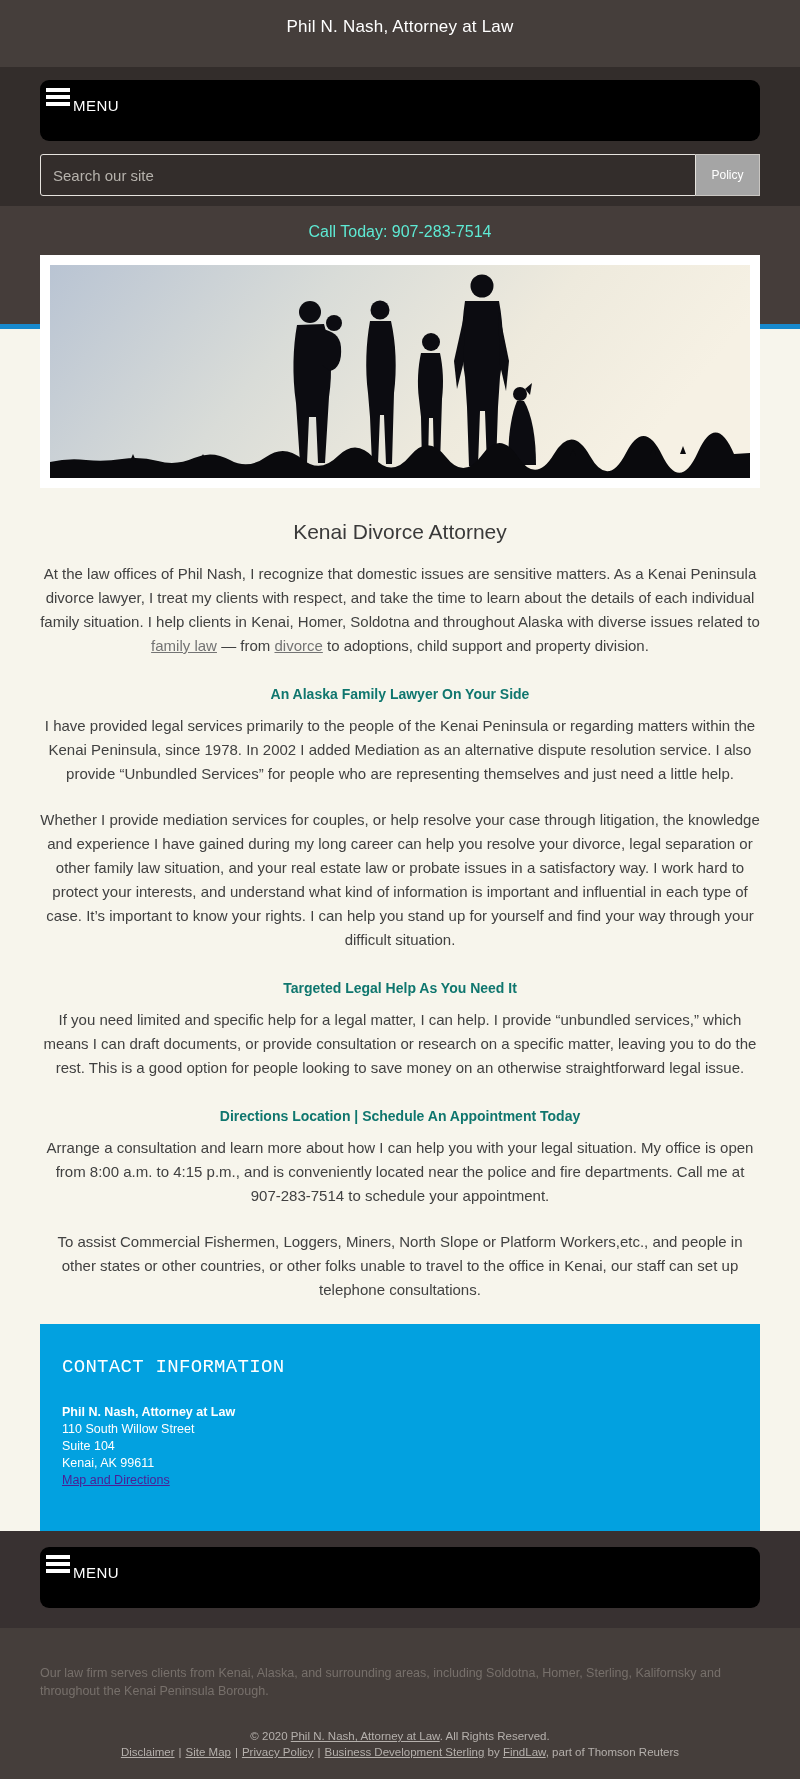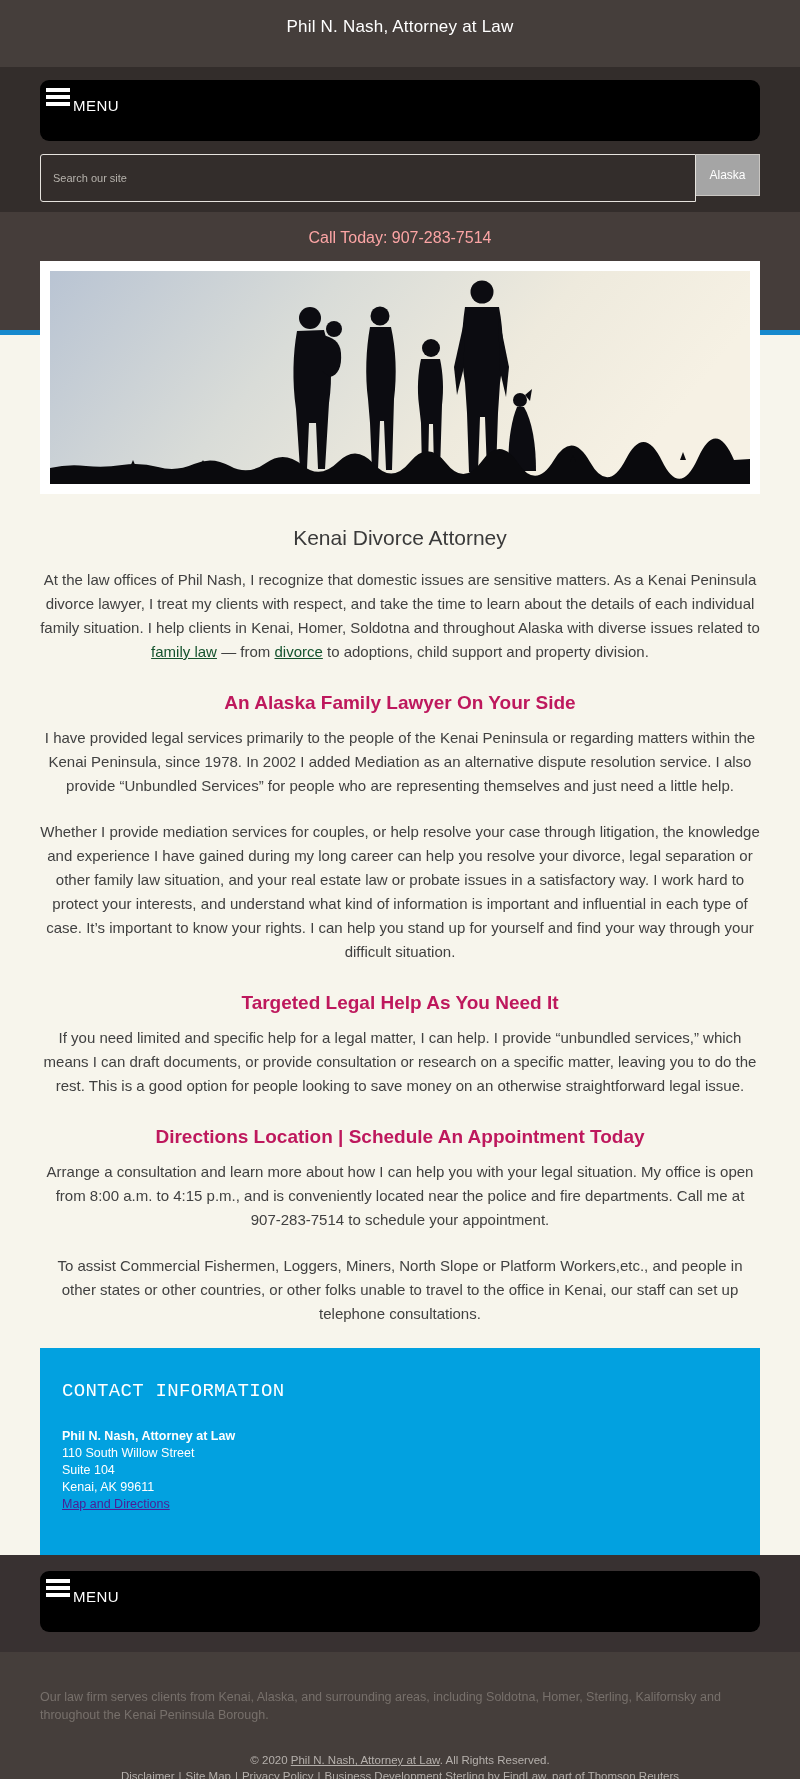--- a/index.html
+++ b/index.html
@@ -19,49 +19,49 @@
     position:relative; background:#000000; height:61px; border-radius:9px;
   }
   .hamburger { position:absolute; left:6px; top:8px; width:24px; cursor:pointer; }
   .hamburger span { display:block; height:4px; background:#ffffff; margin-bottom:3px; }
   .menu-label {
     position:absolute; left:33px; top:17px; color:#ffffff;
     font-size:15px; letter-spacing:.5px; cursor:pointer;
   }
   .search-row { display:flex; margin-top:13px; }
   .search-input {
-    flex:1; height:48px; background:#332d2b; border:1px solid #e6e3de;
-    border-radius:3px 0 0 3px; color:#d8d4cf; font-size:11px; padding:0 12px;
+    flex:1; height:42px; background:#332d2b; border:1px solid #e6e3de;
+    border-radius:3px 0 0 3px; color:#d8d4cf; font-size:15px; padding:0 12px;
     font-family:"Liberation Sans","DejaVu Sans",sans-serif;
   }
   .search-input::placeholder { color:#b6b2ac; opacity:1; }
   .search-btn {
     width:64px; height:42px; background:#a5a5a5; color:#ffffff;
     border:1px solid #c9c6c2; border-left:none; font-size:12px; cursor:pointer;
     font-family:"Liberation Sans","DejaVu Sans",sans-serif;
   }
 
   
   .call-band { background:#453d3a; height:118px; text-align:center; }
-  .call-text { color:#fca5a5; font-size:16px; padding-top:17px; }
+  .call-text { color:#5eead4; font-size:16px; padding-top:17px; }
   .blue-line { height:5px; background:#1789cd; }
 
   
   .hero-frame {
     width:720px; margin:-74px 40px 0; background:#ffffff; padding:10px;
     position:relative; z-index:2;
   }
   .hero-frame svg { display:block; }
 
   
   .main { padding:0 40px; color:#414141;text-align:center; }
   .main h1 { font-size:21px; font-weight:400; color:#3a3a3a; margin:32px 0 18px; }
-  .main h2 { font-size:19px; font-weight:700; color:#be185d; margin:28px 0 12px; }
+  .main h2 { font-size:14px; font-weight:700; color:#0f766e; margin:28px 0 12px; }
   .main p  { font-size:15px; line-height:24px; margin:0 0 22px; }
-  .main a  { color:#14532d; text-decoration:underline; }
+  .main a  { color:#737373; text-decoration:underline; }
 
   
   .contact-box {
     margin:4px 40px 0; background:#02a1e0; color:#ffffff; padding:32px 22px 42px;
   }
   .contact-title { font-size:19px; font-weight:400; letter-spacing:.3px;font-family:Liberation Mono, monospace; }
   .contact-addr { margin-top:26px; font-size:12.5px; line-height:17px; }
   .contact-addr .firm { font-weight:700; }
   .contact-addr a { color:#4c1d95; text-decoration:underline; }
 
@@ -84,21 +84,21 @@
   <div class="menu-bar">
     <div class="hamburger">
       <span></span>
         <span></span>
         <span></span>
     </div>
     <div class="menu-label">MENU</div>
   </div>
   <div class="search-row">
     <input class="search-input" type="text" placeholder="Search our site" style="">
-    <button class="search-btn">Alaska</button>
+    <button class="search-btn">Policy</button>
   </div>
 </div>
 
 <div class="call-band">
   <div class="call-text">Call Today: 907-283-7514</div>
 </div>
 <div class="blue-line"></div>
 
 <div class="hero-frame">
   <svg width="700" height="213" viewBox="0 0 700 213" preserveAspectRatio="none">

